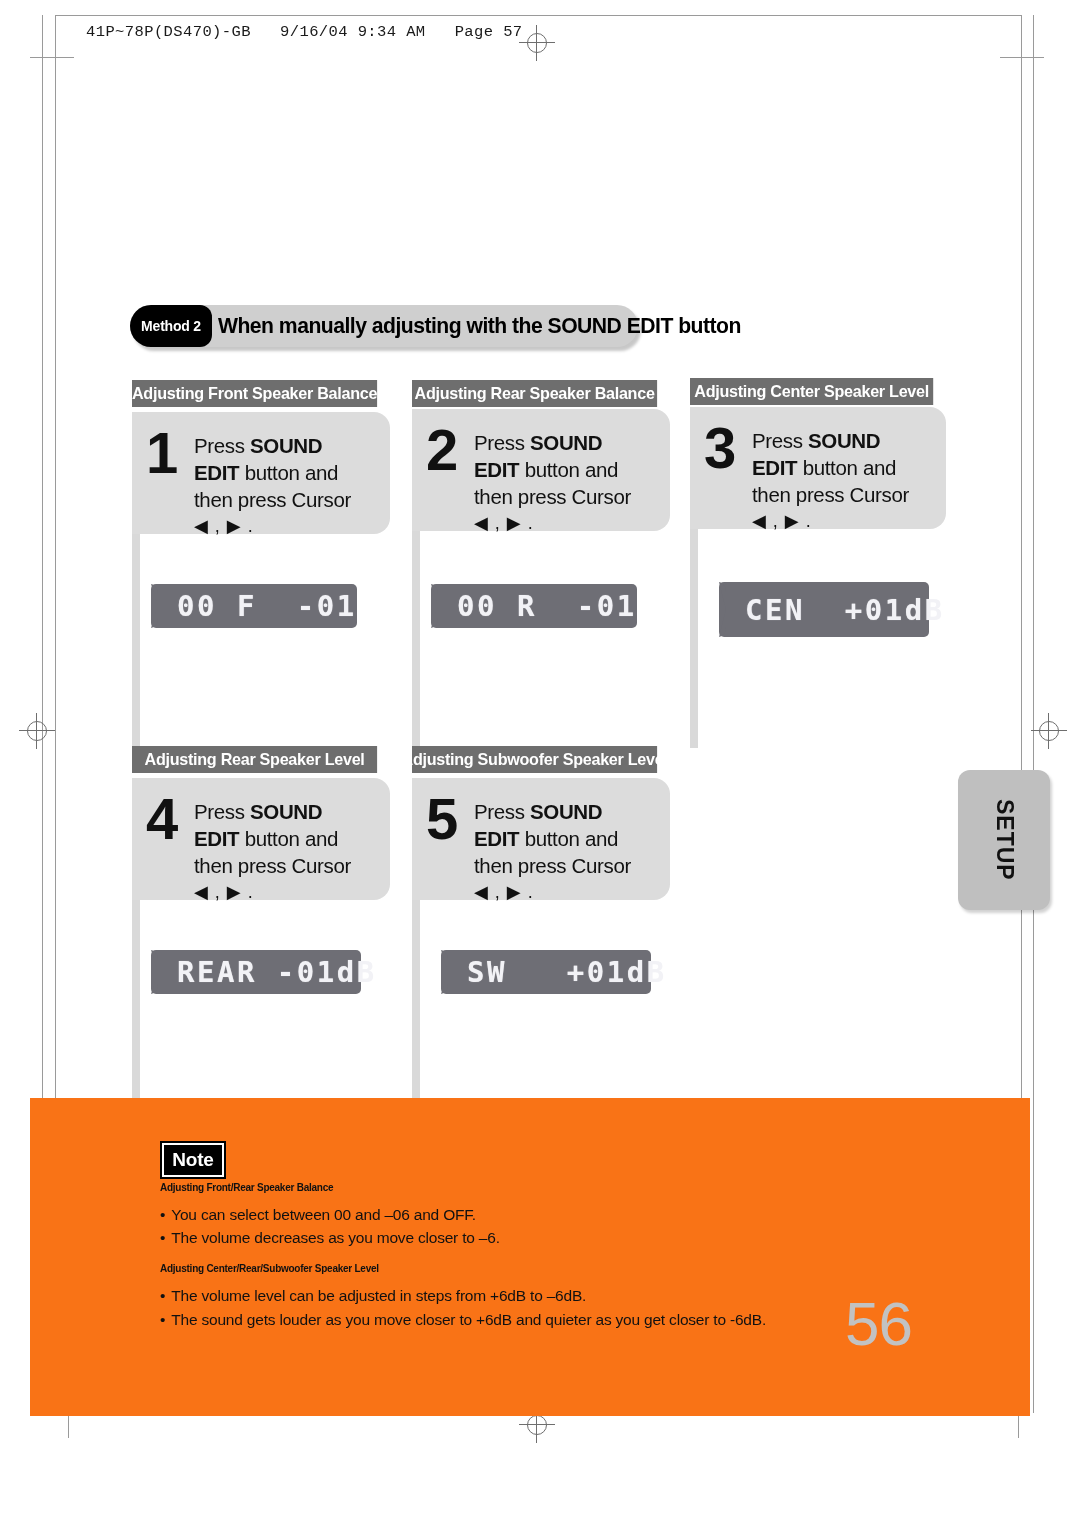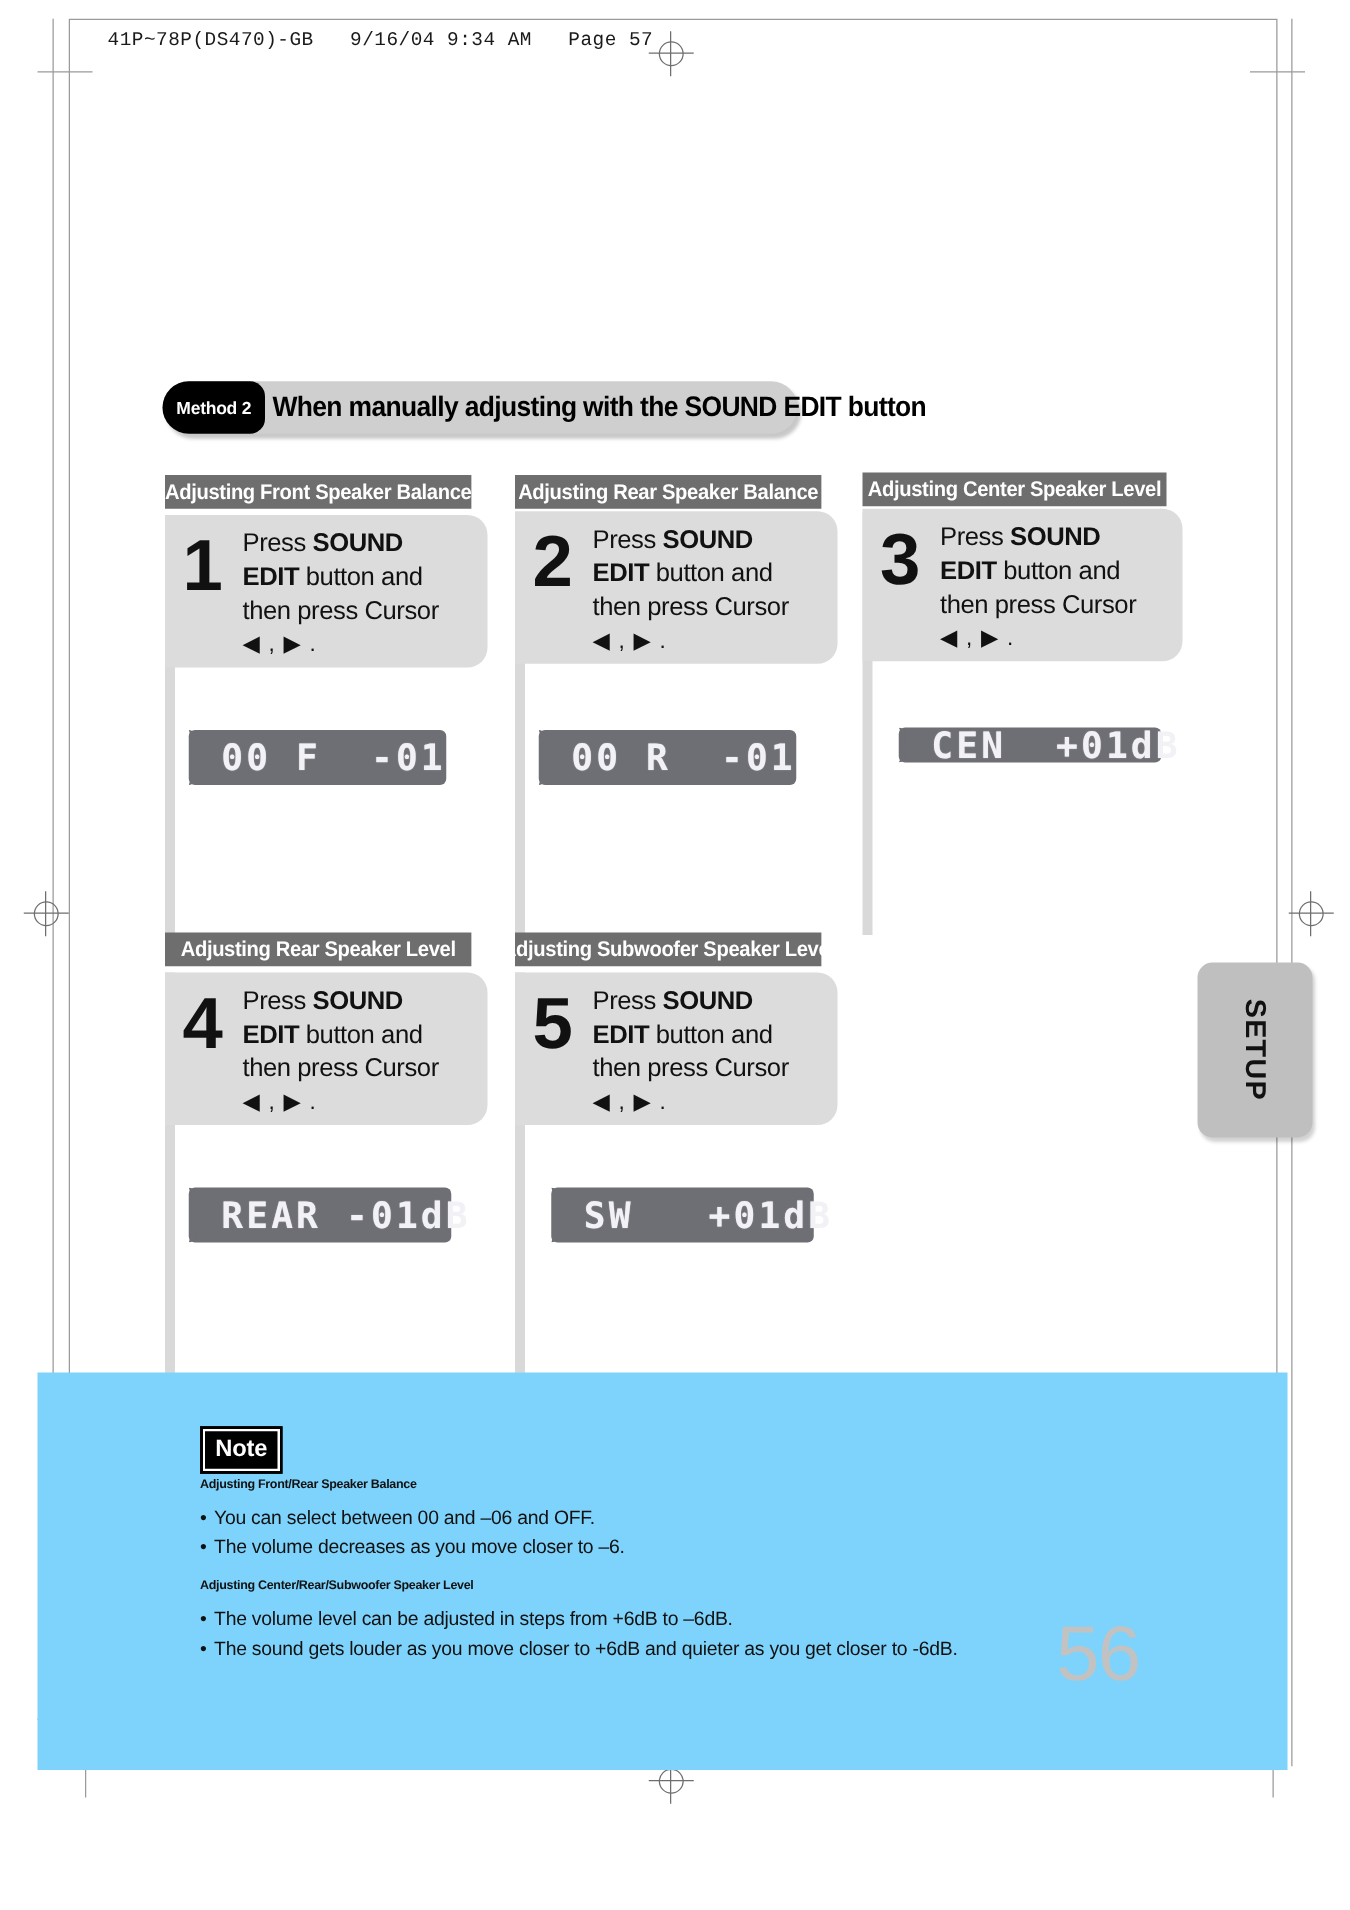--- a/index.html
+++ b/index.html
@@ -153,21 +153,21 @@
     top: 12px;
     font-size: 58px;
     font-weight: bold;
     color: #111111;
     line-height: 1;
     font-family: "Liberation Sans", sans-serif;
   }
   .step-text {
     position: absolute;
     left: 62px;
-    top: 9px;
+    top: 20px;
     right: 8px;
     font-size: 20.5px;
     line-height: 1.32;
     color: #111111;
     letter-spacing: -0.35px;
   }
   .step-text b { font-weight: bold; }
   .cursor-line {
     margin-top: 2px;
     font-size: 18px;
@@ -231,21 +231,21 @@
     text-orientation: mixed;
   }
 
   
   #note-block {
     position: absolute;
     left: 30px;
     top: 1098px;
     width: 1000px;
     height: 318px;
-    background: #7dd3fc;
+    background: #f97316;
   }
   #note-badge {
     position: absolute;
     left: 130px;
     top: 43px;
     width: 62px;
     height: 34px;
     background: #000000;
     border: 2px solid #000000;
     box-shadow: inset 0 0 0 2px #ffffff;
@@ -369,21 +369,21 @@
   <div class="sec-header" style="width:256px;">Adjusting Center Speaker Level</div>
   <div class="step-box" style="left:0px; top:29px; width:256px; height:122px;">
     <div class="step-num">3</div>
     <div class="step-text">
       <span>Press </span><b>SOUND</b><br>
       <b>EDIT</b><span> button and</span><br>
       <span>then press Cursor</span>
       <div class="cursor-line">◀ , ▶ .</div>
     </div>
   </div>
-  <div class="lcd" style="left:29px; top:204px; width:210px; height:28px;">
+  <div class="lcd" style="left:29px; top:204px; width:210px; height:55px;">
     <span class="lcd-text">CEN  +01dB</span>
   </div>
 </div>
 
 <div class="col" style="left:132px; top:746px; width:258px;">
   <div class="col-bar" style="top:32px; height:338px;"></div>
   <div class="sec-header" style="width:258px;">Adjusting Rear Speaker Level</div>
   <div class="step-box" style="left:0px; top:32px; width:258px; height:122px;">
     <div class="step-num">4</div>
     <div class="step-text">

